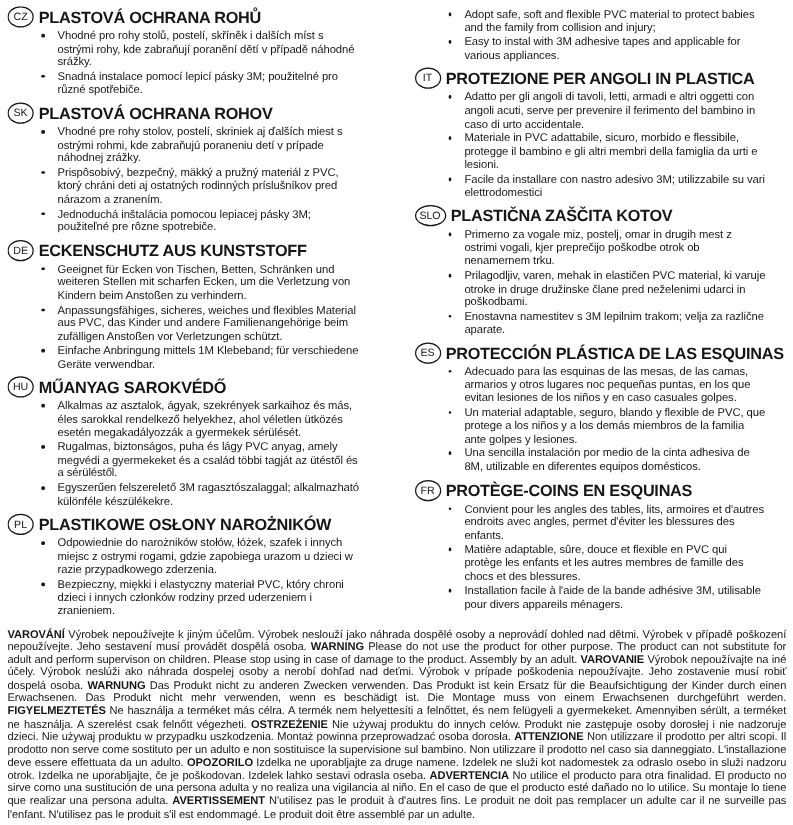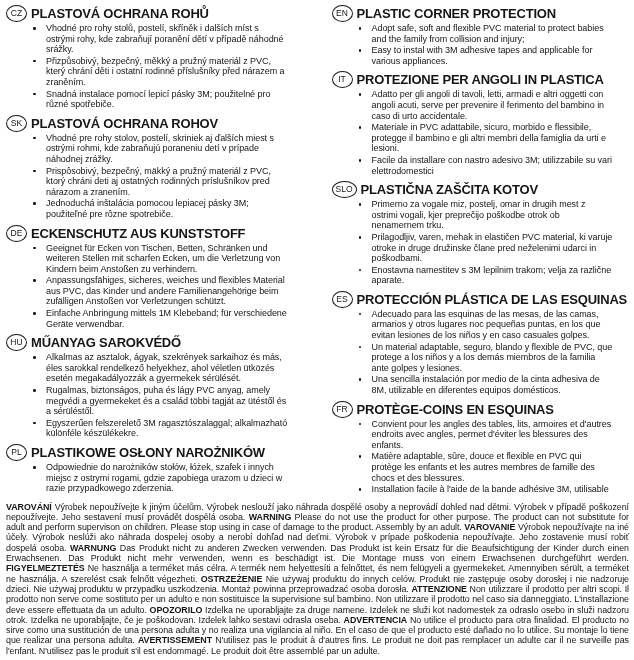--- a/index.html
+++ b/index.html
@@ -67,21 +67,20 @@
 <div class="page">
   <div class="columns">
     <div class="col" id="col-left">
         <div class="section">
           <div class="sec-head">
             <span class="badge">CZ</span>
             <h2 class="sec-title">PLASTOVÁ OCHRANA ROHŮ</h2>
           </div>
           <ul class="bullets">
             <li class="bullet">Vhodné pro rohy stolů, postelí, skříněk i dalších míst s ostrými rohy, kde zabraňují poranění dětí v případě náhodné srážky.</li>
-            <li class="bullet">Přizpůsobivý, bezpečný, měkký a pružný materiál z PVC, který chrání děti i ostatní rodinné příslušníky před nárazem a zraněním.</li>
             <li class="bullet">Snadná instalace pomocí lepicí pásky 3M; použitelné pro různé spotřebiče.</li>
           </ul>
         </div>
         <div class="section">
           <div class="sec-head">
             <span class="badge">SK</span>
             <h2 class="sec-title">PLASTOVÁ OCHRANA ROHOV</h2>
           </div>
           <ul class="bullets">
             <li class="bullet">Vhodné pre rohy stolov, postelí, skriniek aj ďalších miest s ostrými rohmi, kde zabraňujú poraneniu detí v prípade náhodnej zrážky.</li>
@@ -118,24 +117,20 @@
           </div>
           <ul class="bullets">
             <li class="bullet">Odpowiednie do narożników stołów, łóżek, szafek i innych miejsc z ostrymi rogami, gdzie zapobiega urazom u dzieci w razie przypadkowego zderzenia.</li>
             <li class="bullet">Bezpieczny, miękki i elastyczny materiał PVC, który chroni dzieci i innych członków rodziny przed uderzeniem i zranieniem.</li>
             <li class="bullet">Łatwy montaż za pomocą taśmy klejącej 3M; zastosowanie do różnych urządzeń.</li>
           </ul>
         </div>
       </div>
     <div class="col" id="col-right">
         <div class="section">
-          <div class="sec-head">
-            <span class="badge">EN</span>
-            <h2 class="sec-title">PLASTIC CORNER PROTECTION</h2>
-          </div>
           <ul class="bullets">
             <li class="bullet">Adopt safe, soft and flexible PVC material to protect babies and the family from collision and injury;</li>
             <li class="bullet">Easy to instal with 3M adhesive tapes and applicable for various appliances.</li>
           </ul>
         </div>
         <div class="section">
           <div class="sec-head">
             <span class="badge">IT</span>
             <h2 class="sec-title">PROTEZIONE PER ANGOLI IN PLASTICA</h2>
           </div>

